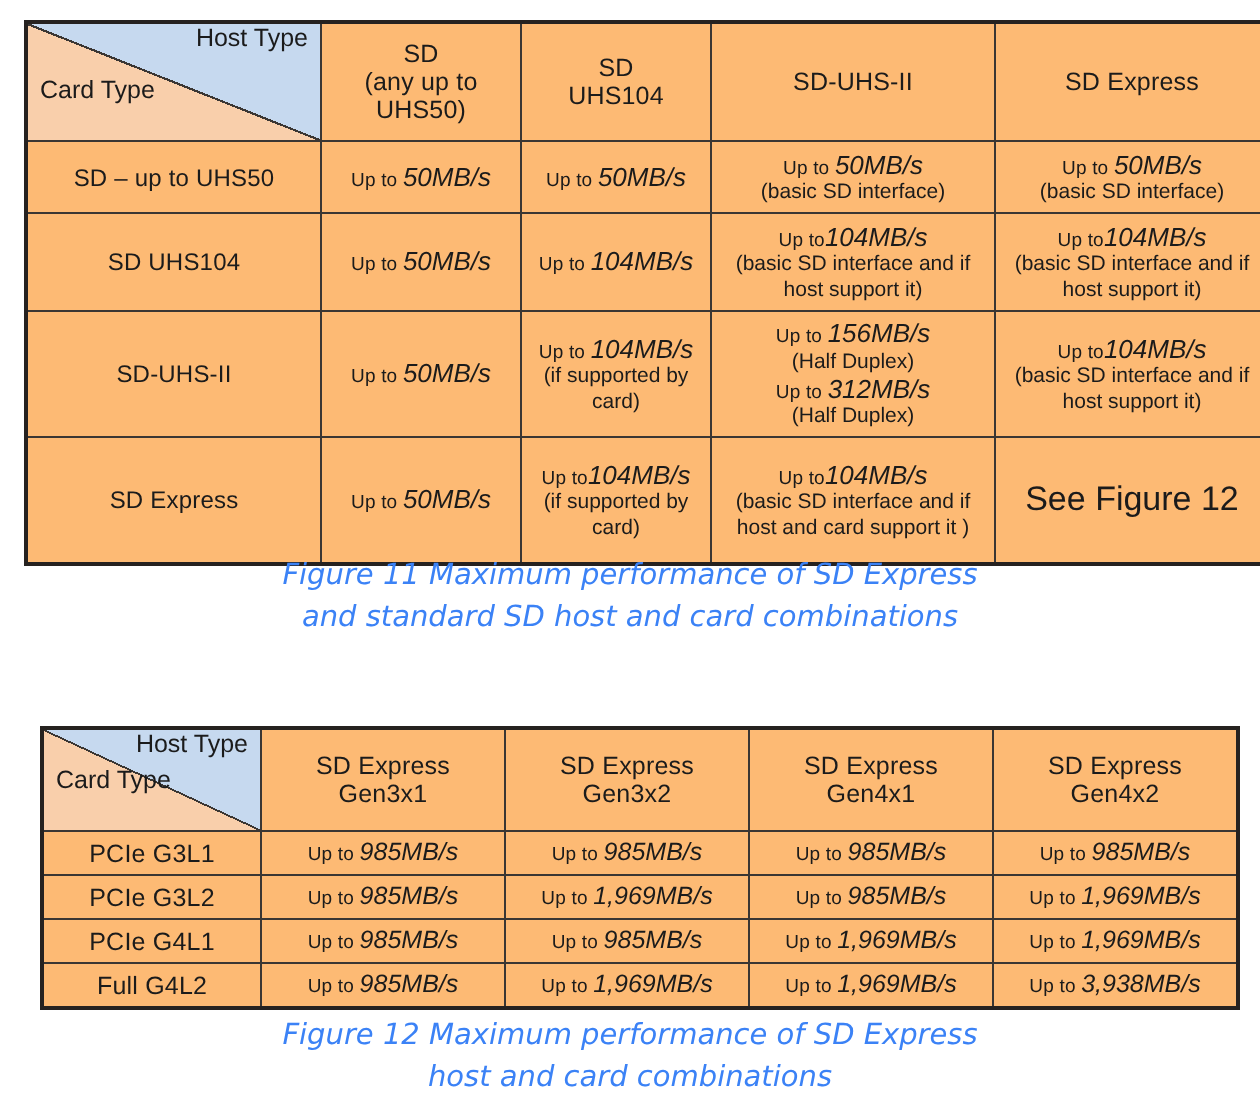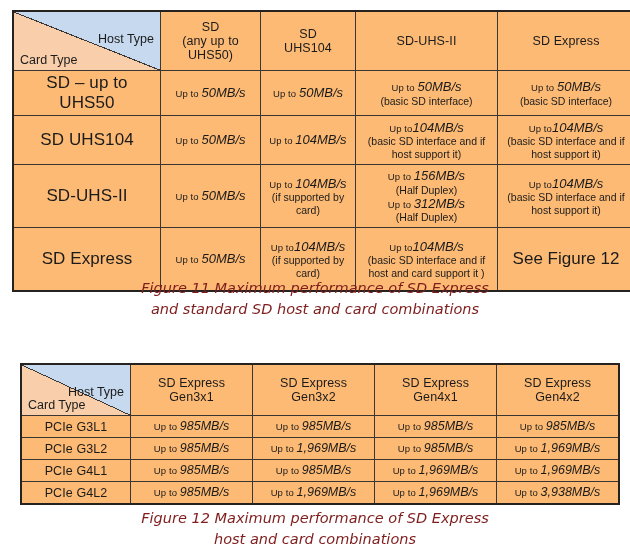--- a/index.html
+++ b/index.html
@@ -32,49 +32,49 @@
     background: #fdba74;
   }
   .hdr {
     background: #c6d9ef;
     font-size: 12.5px;
     line-height: 1.12;
     letter-spacing: .1px;
   }
   .rowhdr {
     background: #f9cfab;
-    font-size: 17px;
+    font-size: 12px;
     letter-spacing: .1px;
   }
 
   
   .corner {
     position: relative;
     padding: 0 !important;
     background: #c6d9ef !important;
     overflow: hidden;
   }
   .corner .tri {
     position: absolute;
     inset: 0;
     background: linear-gradient(to bottom left,
                 #c6d9ef 0%, #c6d9ef 49.6%,
                 #3a3633 49.6%, #3a3633 50.6%,
                 #f9cfab 50.6%, #f9cfab 100%);
   }
   .corner .host {
     position: absolute;
-    top: 20px;
+    top: 0;
     right: 6px;
     font-size: 12.5px;
   }
   .corner .card {
     position: absolute;
     left: 6px;
-    bottom: 3px;
+    bottom: 18px;
     font-size: 12.5px;
   }
 
   
   .cell {
     font-size: 12.5px;
     line-height: 1.16;
   }
   .cell .up {
     font-size: 9.5px;
@@ -120,21 +120,21 @@
   
   .caption {
     position: absolute;
     left: 0;
     width: 630px;
     text-align: center;
     font-family: "DejaVu Sans", sans-serif;
     font-style: italic;
     font-size: 14.5px;
     line-height: 1.42;
-    color: #7f1d1d;
+    color: #3b82f6;
   }
   #caption1 { top: 278px; }
   #caption2 { top: 508px; }
 </style>
 </head>
 <body>
 
 <table class="tbl" id="table1">
   <tbody>
     <tr class="hrow">
@@ -212,21 +212,21 @@
       <td class="d cell"><span class="up">Up to </span><span class="val">1,969MB/s</span></td>
     </tr>
     <tr class="drow">
       <td class="c0 rowhdr">PCIe G4L1</td>
       <td class="d cell"><span class="up">Up to </span><span class="val">985MB/s</span></td>
       <td class="d cell"><span class="up">Up to </span><span class="val">985MB/s</span></td>
       <td class="d cell"><span class="up">Up to </span><span class="val">1,969MB/s</span></td>
       <td class="d cell"><span class="up">Up to </span><span class="val">1,969MB/s</span></td>
     </tr>
     <tr class="drow">
-      <td class="c0 rowhdr">PCIe G4L2</td>
+      <td class="c0 rowhdr">Full G4L2</td>
       <td class="d cell"><span class="up">Up to </span><span class="val">985MB/s</span></td>
       <td class="d cell"><span class="up">Up to </span><span class="val">1,969MB/s</span></td>
       <td class="d cell"><span class="up">Up to </span><span class="val">1,969MB/s</span></td>
       <td class="d cell"><span class="up">Up to </span><span class="val">3,938MB/s</span></td>
     </tr>
   </tbody>
 </table>
 
 <div class="caption" id="caption2">
   <div>Figure 12 Maximum performance of SD Express</div>

